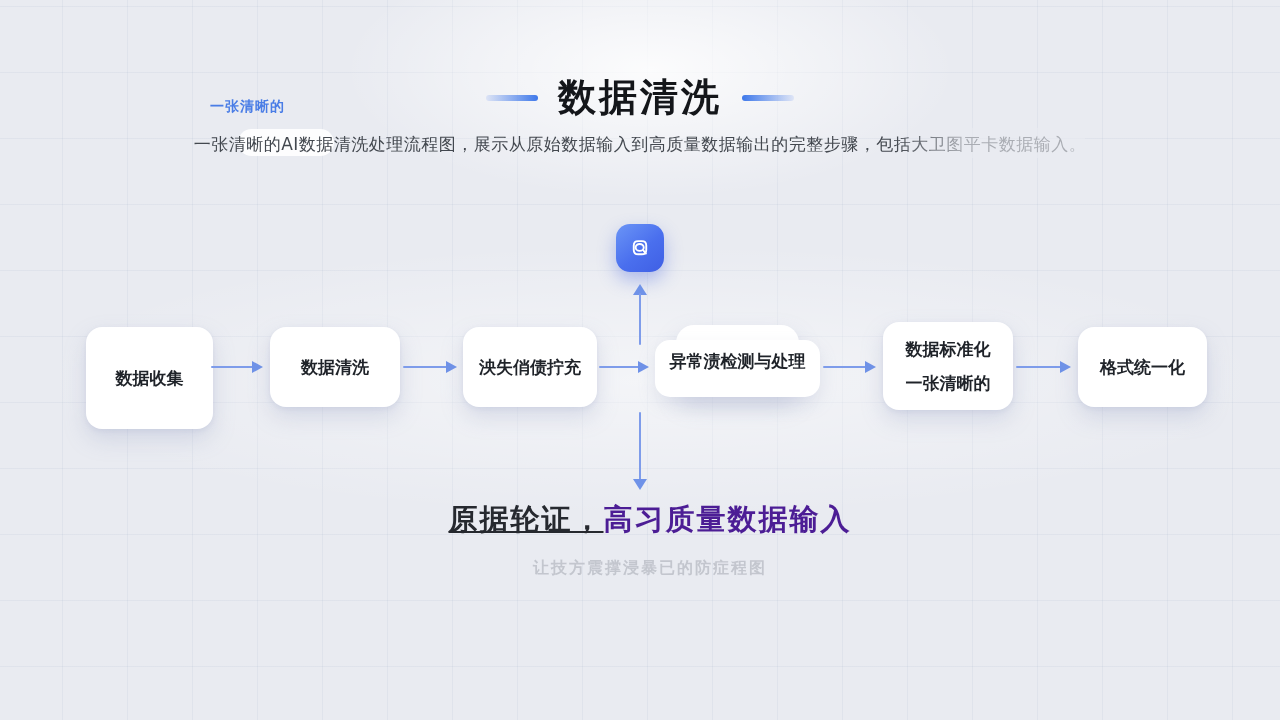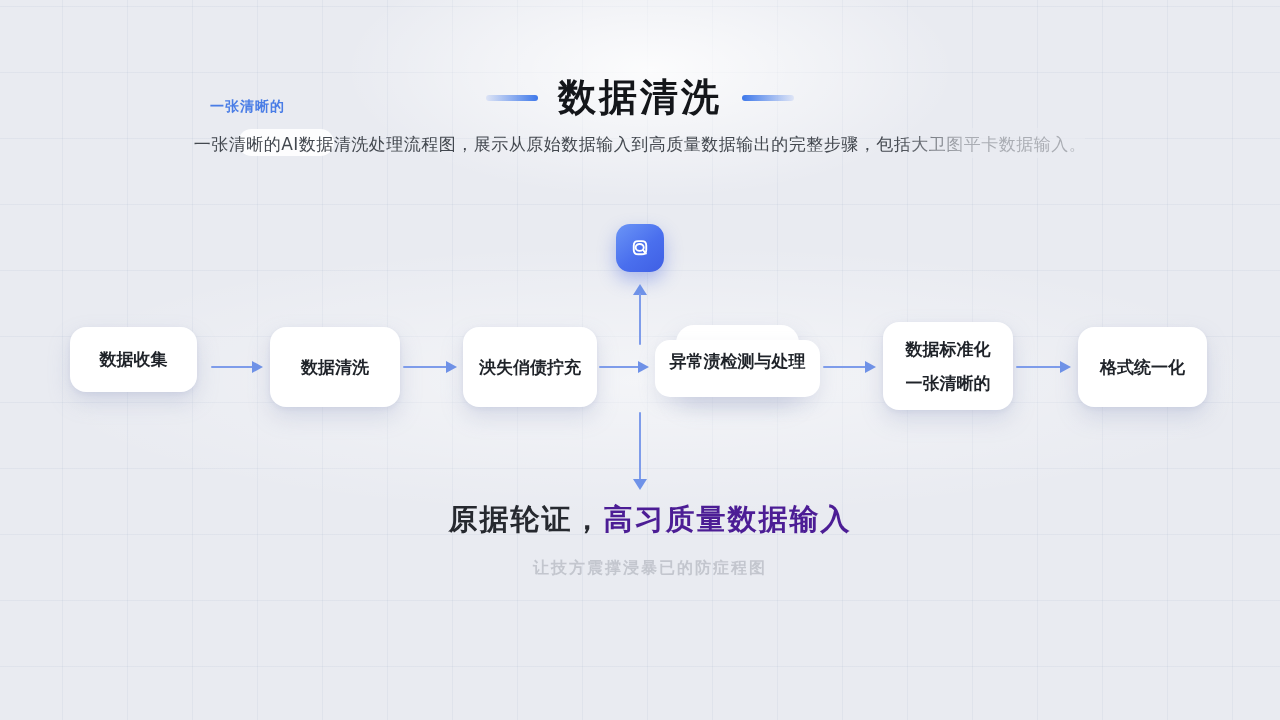--- a/index.html
+++ b/index.html
@@ -59,21 +59,21 @@
   }
 
   
   .node {
     position: absolute;
     background: #ffffff; border-radius: 16px;
     box-shadow: 0 10px 22px rgba(140,152,188,0.26), 0 2px 5px rgba(140,152,188,0.14);
     display: flex; align-items: center; justify-content: center;
     font-size: 17px; font-weight: 700; color: #1f2329; white-space: nowrap;
   }
-  .node-1 { left:  70px; top: 327px; width: 127px; height: 65px; }
+  .node-1 { left:  86px; top: 327px; width: 127px; height: 102px; }
   .node-2 { left: 270px; top: 327px; width: 130px; height: 80px; }
   .node-3 { left: 463px; top: 327px; width: 134px; height: 80px; }
   .node-6 { left: 1078px; top: 327px; width: 129px; height: 80px; }
   .node-5 { left: 883px; top: 322px; width: 130px; height: 88px;
             flex-direction: column; line-height: 34px; }
   
   .node-4 { position: absolute; left: 655px; top: 325px; width: 165px; height: 72px; }
   .node-4 .n4-vert {
     position: absolute; left: 21px; right: 21px; top: 0; bottom: 0;
     background: #fff; border-radius: 18px;
@@ -139,21 +139,21 @@
     background: linear-gradient(140deg, #6b95f6 0%, #4a6fee 55%, #3f5fe4 100%);
     box-shadow: 0 8px 18px rgba(70,100,220,0.38);
     display: flex; align-items: center; justify-content: center;
   }
 
   
   .result-line {
     position: absolute; left: 0; top: 500px; width: 1300px;
     text-align: center; font-size: 29px; font-weight: 800; letter-spacing: 2px;
   }
-  .result-dark { color: #26292f; }
+  .result-dark { color: #26292f; text-decoration: underline; }
   .result-blue { color: #4c1d95; }
   .caption {
     position: absolute; left: 0; top: 558px; width: 1300px;
     text-align: center; font-size: 16px; font-weight: 600;
     color: #c2c5cd; letter-spacing: 2px; opacity: 0.95;
   }
 </style>
 </head>
 <body>
 

